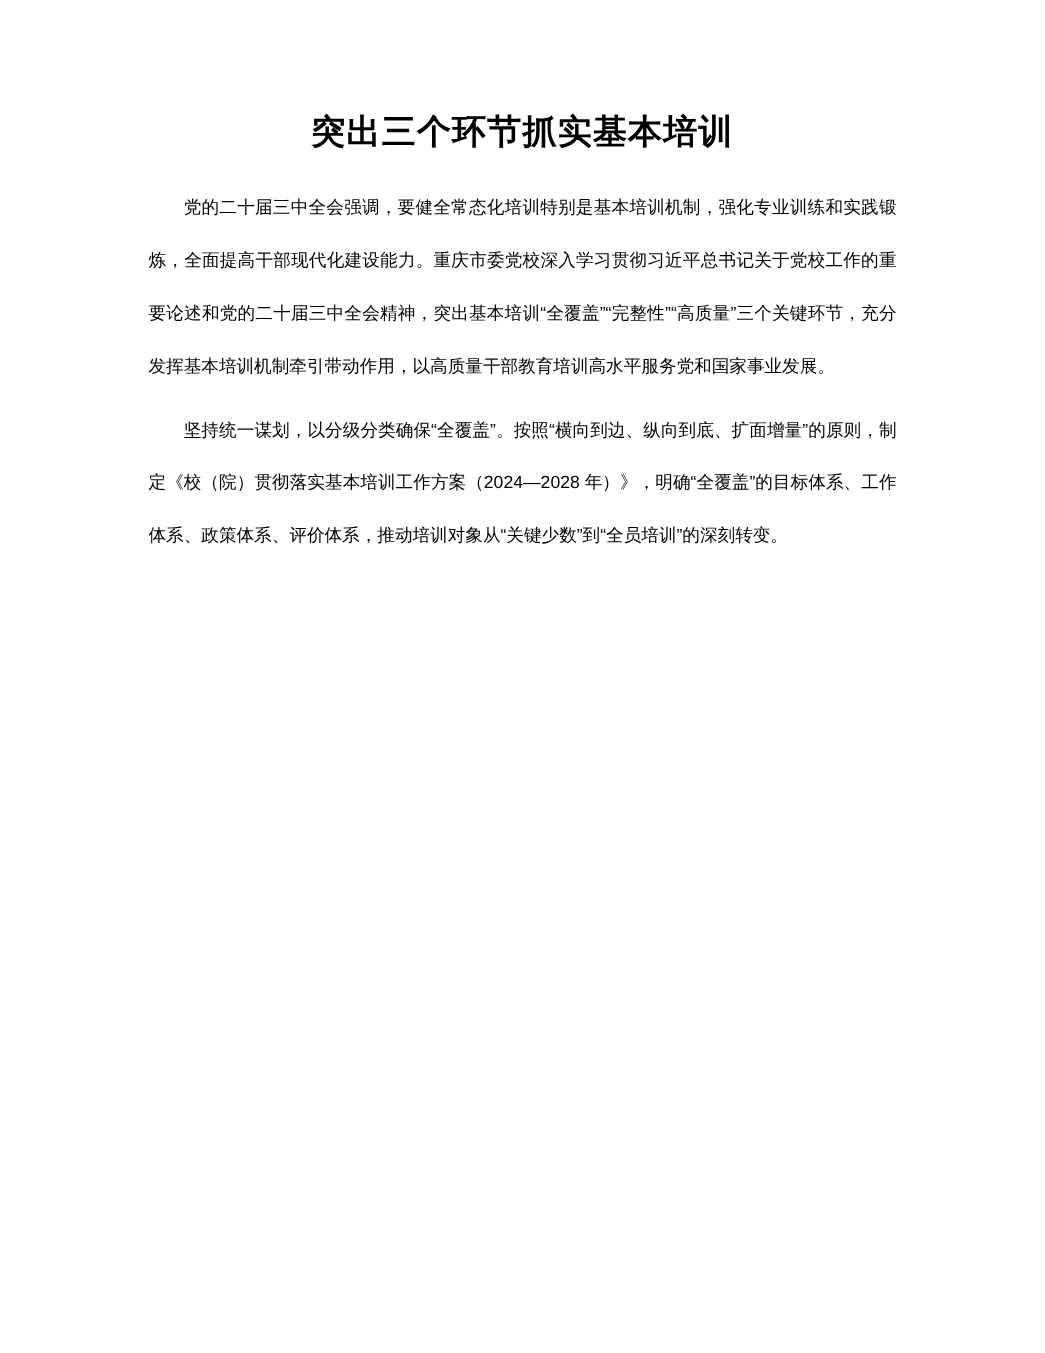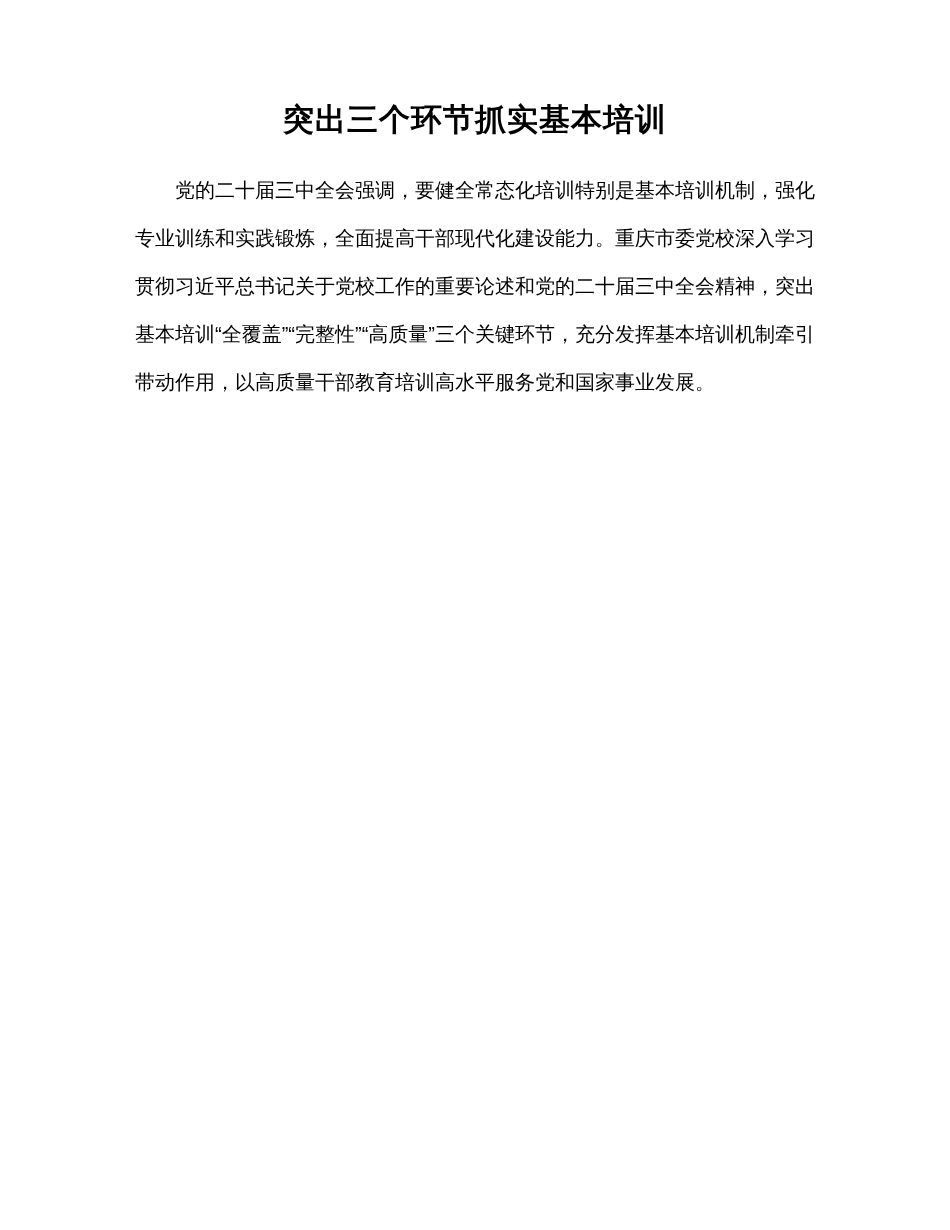--- a/index.html
+++ b/index.html
@@ -23,30 +23,31 @@
     margin: 0 0 24px 0;
     font-size: 31px;
     line-height: 44px;
     font-weight: 700;
     text-align: center;
     letter-spacing: 1px;
     color: #000000;
   }
   .doc-body p {
     margin: 0 0 10px 0;
-    font-size: 20px;
+    font-size: 16px;
     line-height: 48px;
     text-align: justify;
     text-justify: inter-ideograph;
     text-indent: 2em;
     color: #000000;
     word-break: break-all;
   }
 </style>
 </head>
 <body>
 
 <div class="page">
   <h1 class="doc-title">突出三个环节抓实基本培训</h1>
   <div class="doc-body">
     <p>党的二十届三中全会强调，要健全常态化培训特别是基本培训机制，强化专业训练和实践锻炼，全面提高干部现代化建设能力。重庆市委党校深入学习贯彻习近平总书记关于党校工作的重要论述和党的二十届三中全会精神，突出基本培训“全覆盖”“完整性”“高质量”三个关键环节，充分发挥基本培训机制牵引带动作用，以高质量干部教育培训高水平服务党和国家事业发展。</p>
+    <p>坚持统一谋划，以分级分类确保“全覆盖”。按照“横向到边、纵向到底、扩面增量”的原则，制定《校（院）贯彻落实基本培训工作方案（2024—2028 年）》，明确“全覆盖”的目标体系、工作体系、政策体系、评价体系，推动培训对象从“关键少数”到“全员培训”的深刻转变。</p>
   </div>
 </div>
 
 </body></html>

